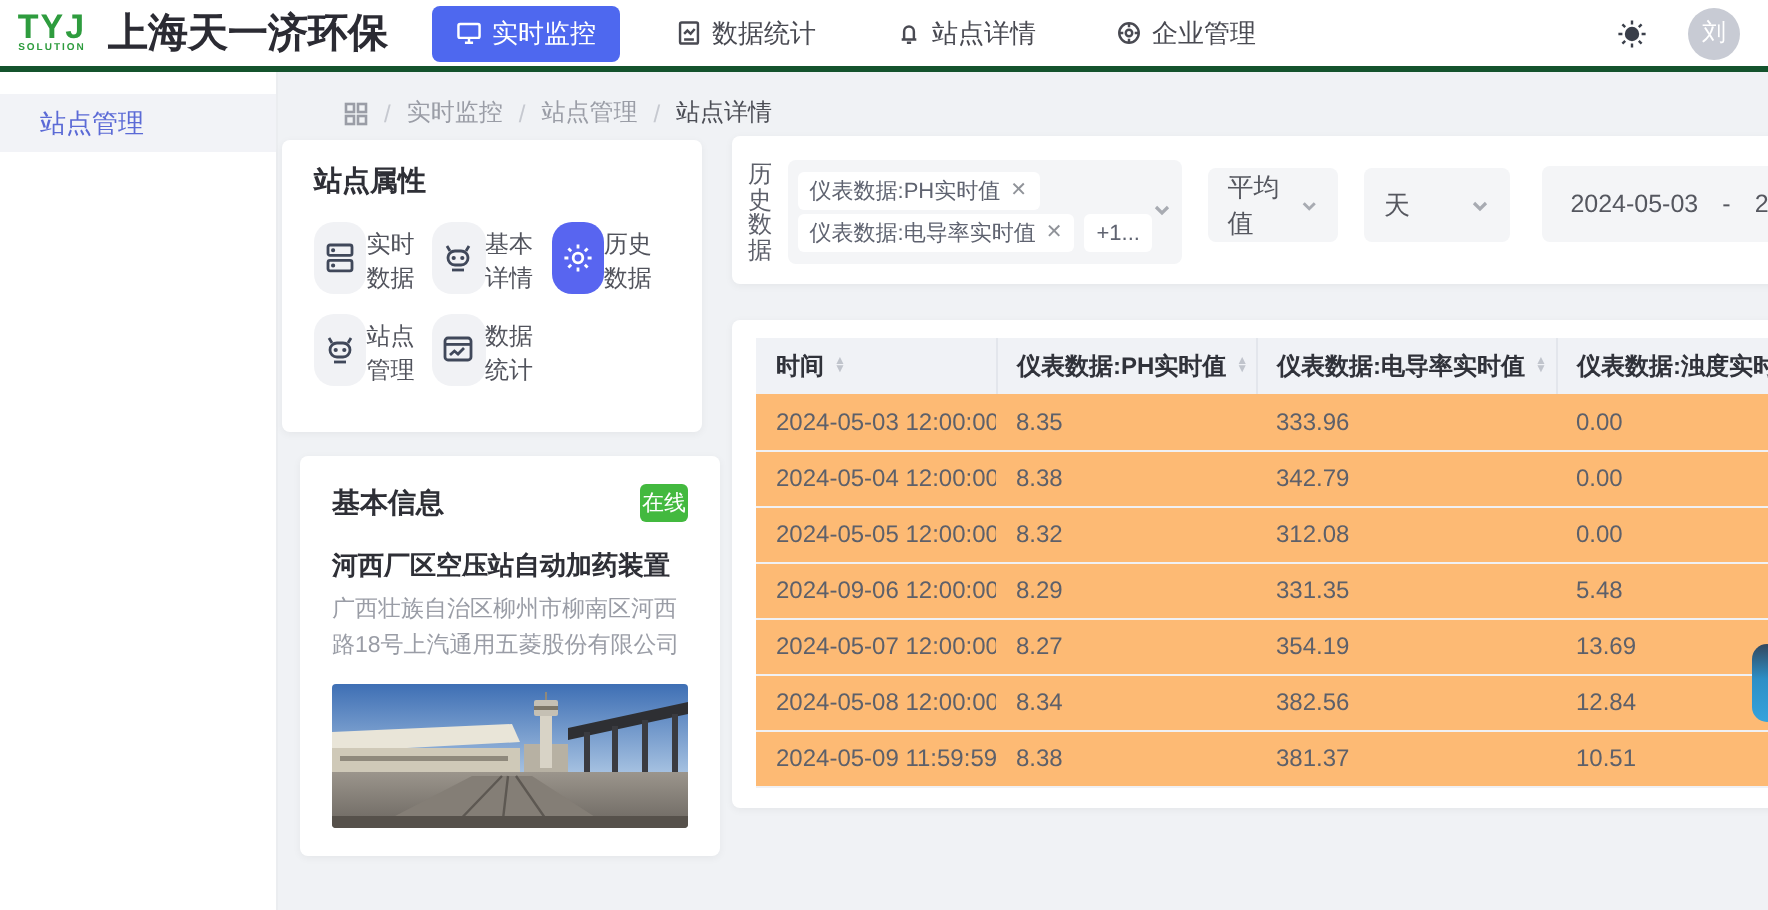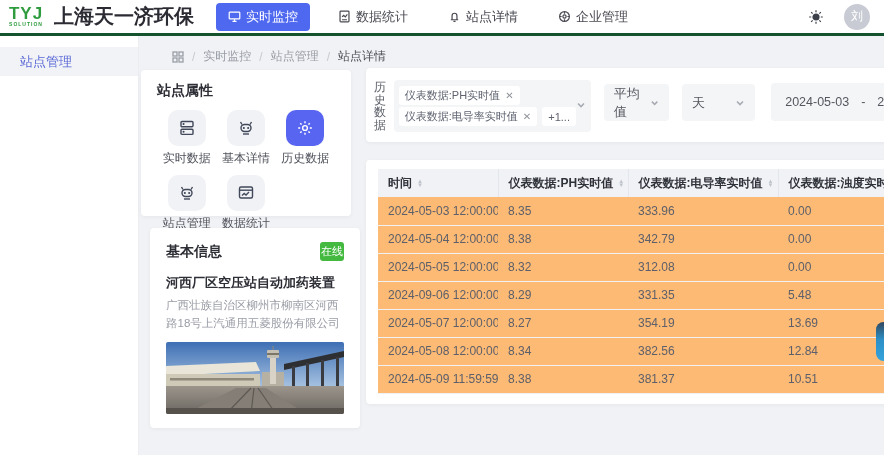--- a/index.html
+++ b/index.html
@@ -37,21 +37,21 @@
   .breadcrumb .sep { color:#c6c9d0; }
   .breadcrumb .bc-item { cursor:pointer; }
   .breadcrumb .bc-current { color:#4b4d55; }
 
   .card { position:absolute; background:#fff; border-radius:4px; box-shadow:0 1px 4px rgba(0,0,0,.05); }
 
   
   .card-attr { left:2px; top:34px; width:210px; height:146px; padding:12px 16px; }
   .card-title { font-size:14px; font-weight:700; color:#2e2f36; }
   .attr-grid { margin-top:10px; display:grid; grid-template-columns:repeat(3,1fr); row-gap:8px; }
-  .attr-item { display:flex; flex-direction:column; align-items:center; cursor:pointer; }
+  .attr-item { display:flex; flex-direction:row; align-items:center; cursor:pointer; }
   .attr-btn { width:38px; height:36px; border-radius:10px; background:#f1f2f5;
     display:flex; align-items:center; justify-content:center; }
   .attr-btn svg { width:18px; height:18px; stroke:#40485a; fill:none; stroke-width:1.4; }
   .attr-item.active .attr-btn { background:#5865f0; }
   .attr-item.active .attr-btn svg { stroke:#fff; }
   .attr-label { margin-top:4px; font-size:12px; color:#51535c; }
 
   
   .card-info { left:11px; top:192px; width:210px; height:200px; padding:14px 16px; }
   .info-head { display:flex; align-items:center; justify-content:space-between;text-align:center; }

